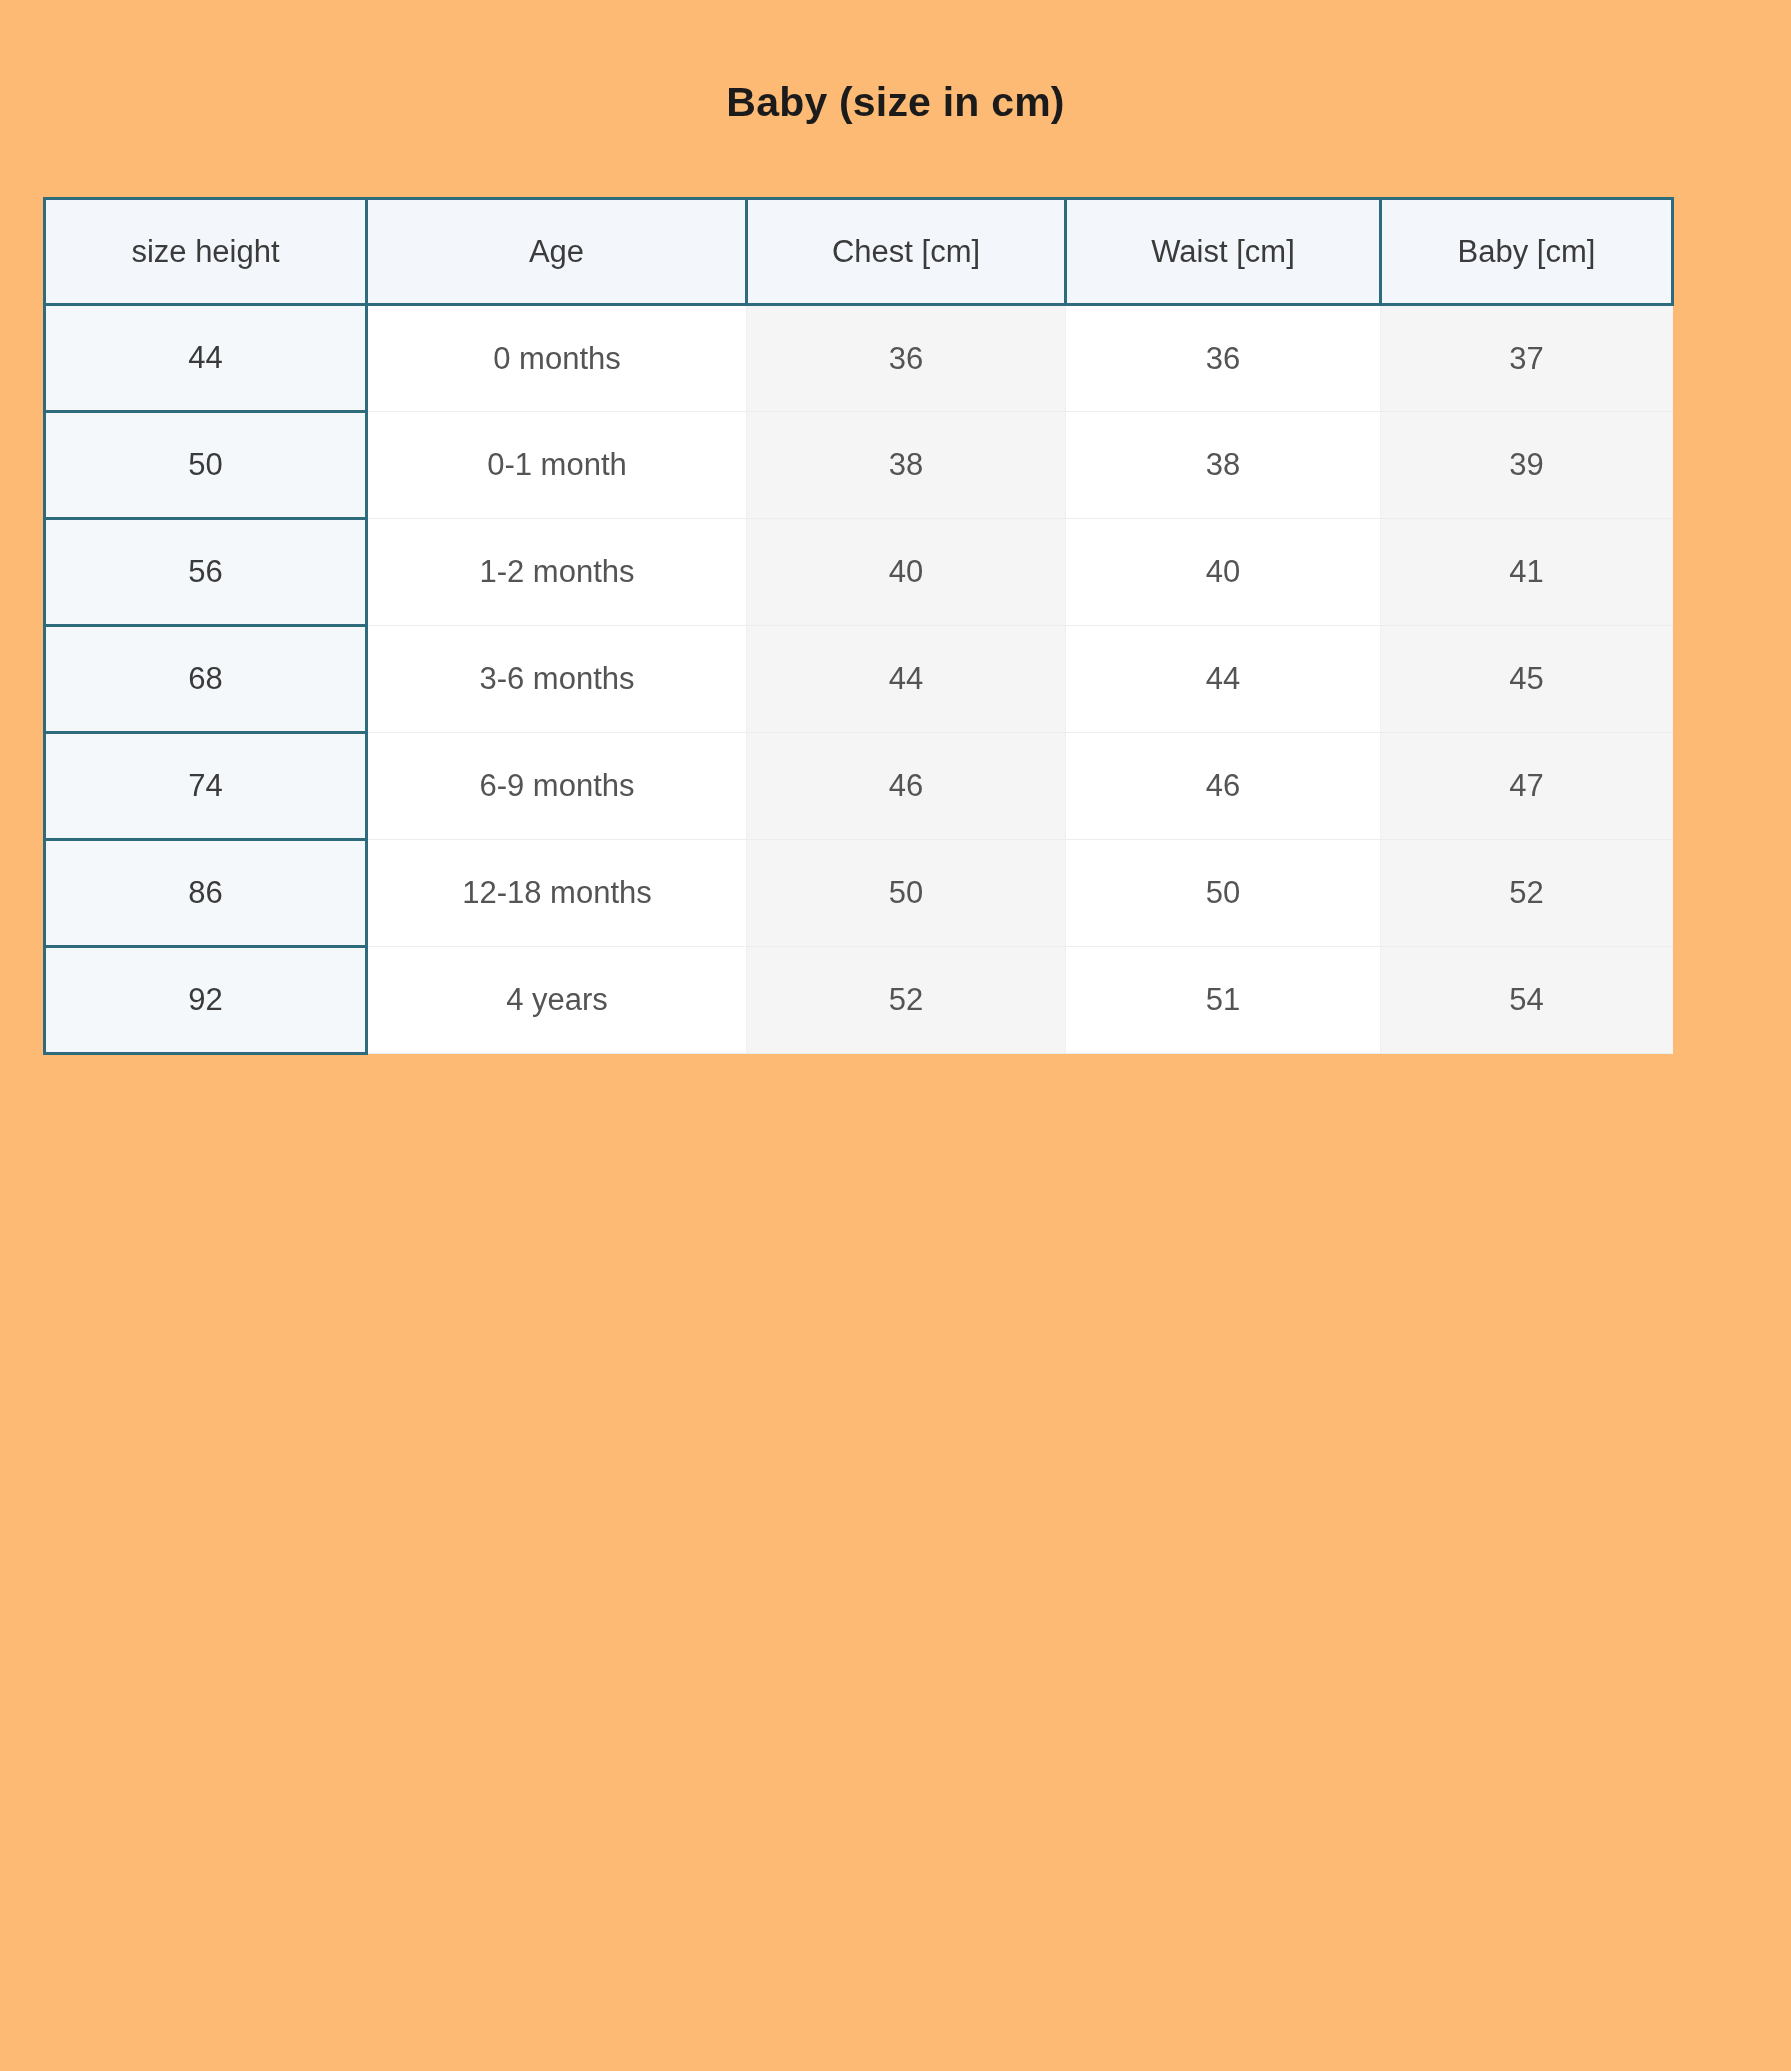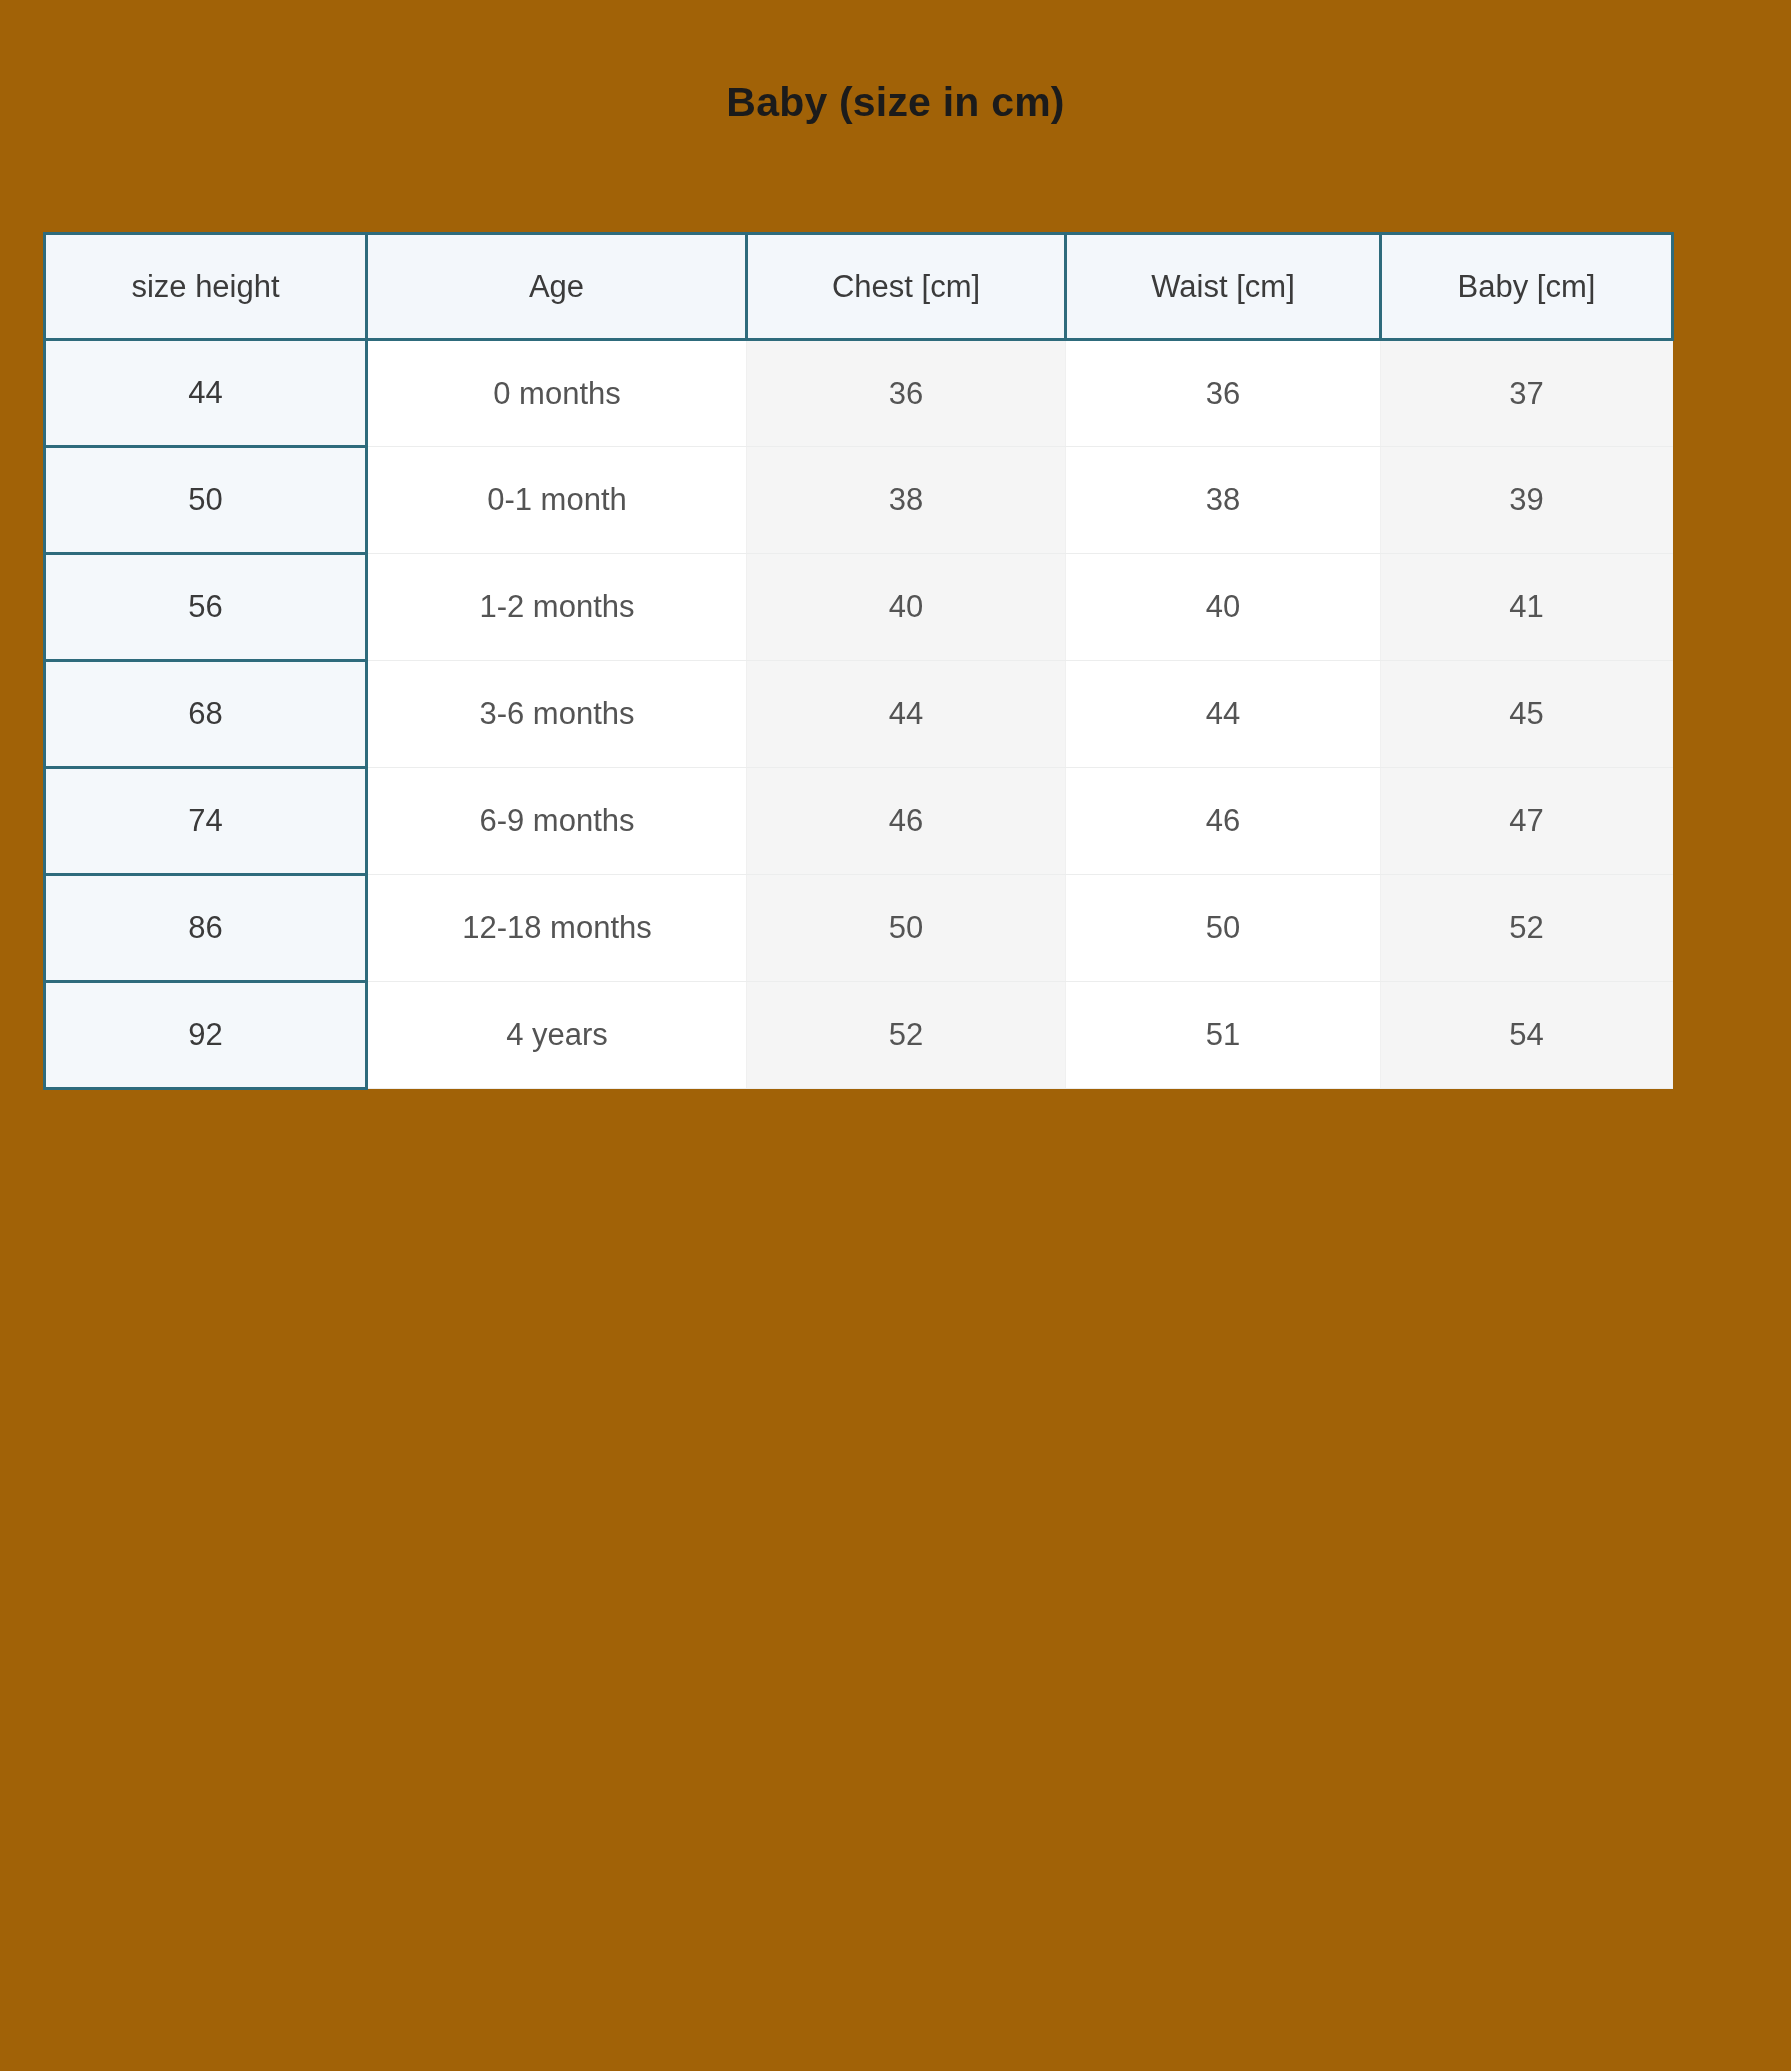--- a/index.html
+++ b/index.html
@@ -12,21 +12,21 @@
     height: 2071px;
     font-family: "Liberation Sans", sans-serif;
     -webkit-font-smoothing: antialiased;
   }
 
   .page {
     position: relative;
     width: 1791px;
     height: 2071px;
     box-sizing: border-box;
-    background: #a16207;
+    background: #fdba74;
   }
 
   .chart-title {
     position: absolute;
     top: 82px;
     left: 0;
     width: 1791px;
     text-align: center;
     font-size: 41px;
     font-weight: bold;
@@ -39,21 +39,20 @@
     position: absolute;
     top: 197px;
     left: 43px;
     width: 1628px;
   }
 
   table.size-table {
     border-collapse: collapse;
     table-layout: fixed;
     width: 1628px;
-    margin-top: 35px;
   }
 
   table.size-table col.c-height { width: 322px; }
   table.size-table col.c-age    { width: 380px; }
   table.size-table col.c-chest  { width: 319px; }
   table.size-table col.c-waist  { width: 315px; }
   table.size-table col.c-hips   { width: 292px; }
 
   
   thead th {

